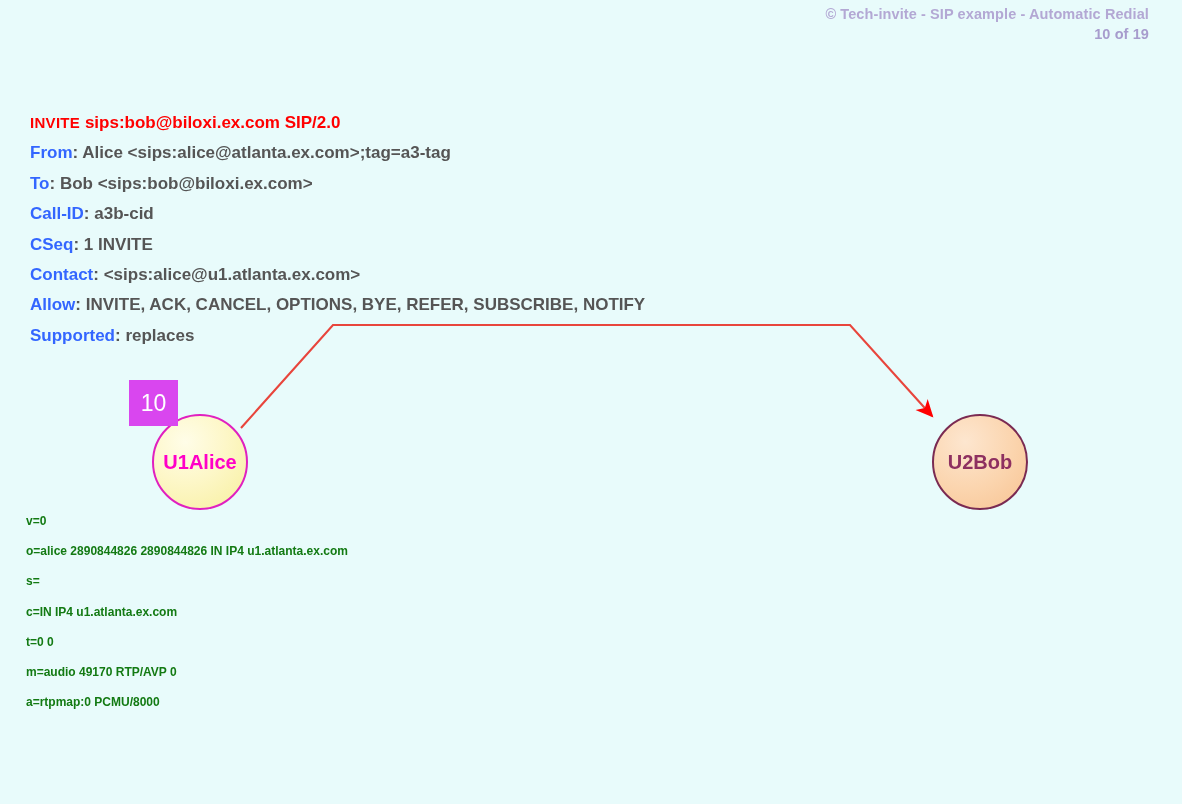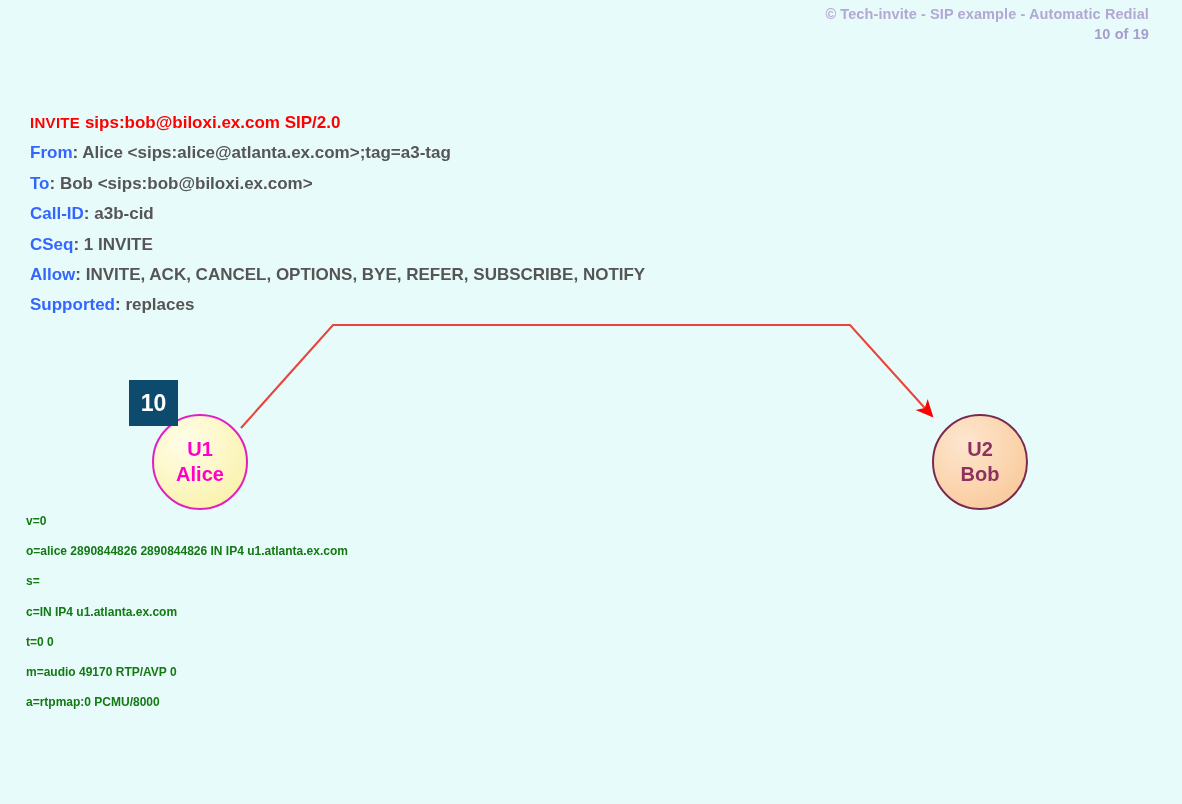--- a/index.html
+++ b/index.html
@@ -88,21 +88,21 @@
   }
 
   
   .node {
     position: absolute;
     width: 96px;
     height: 96px;
     border-radius: 50%;
     box-sizing: border-box;
     display: flex;
-    flex-direction: column;
+    flex-direction: row;
     align-items: center;
     justify-content: center;
     text-align: center;
   }
   .node-alice {
     left: 152px;
     top: 414px;
     border: 2px solid #e020c0;
     background: radial-gradient(circle at 34% 28%, #fffde8 0%, #fdf7c8 45%, #f7ef9d 100%);
   }
@@ -120,24 +120,24 @@
   .node-alice .node-line { color: #ff00c8; }
   .node-bob .node-line { color: #8e3060; }
 
   
   .step-badge {
     position: absolute;
     left: 129px;
     top: 380px;
     width: 49px;
     height: 46px;
-    background: #0c4a6e;
+    background: #d946ef;
     color: #ffffff;
     font-size: 23px;
-    font-weight: bold;
+    font-weight: normal;
     display: flex;
     align-items: center;
     justify-content: center;
     z-index: 5;
   }
 
   
   .arrow-layer {
     position: absolute;
     left: 0;
@@ -171,20 +171,23 @@
     </div>
 
     <div class="sip-line">
       <span class="hdr-name">Call-ID</span><span class="hdr-value">: </span><span class="hdr-value">a3b-cid</span>
     </div>
 
     <div class="sip-line">
       <span class="hdr-name">CSeq</span><span class="hdr-value">: </span><span class="hdr-value">1 INVITE</span>
     </div>
 
+    <div class="sip-line">
+      <span class="hdr-name">Contact</span><span class="hdr-value">: </span><span class="hdr-value">&lt;sips:alice@u1.atlanta.ex.com&gt;</span>
+    </div>
 
     <div class="sip-line">
       <span class="hdr-name">Allow</span><span class="hdr-value">: </span><span class="hdr-value">INVITE, ACK, CANCEL, OPTIONS, BYE, REFER, SUBSCRIBE, NOTIFY</span>
     </div>
 
     <div class="sip-line">
       <span class="hdr-name">Supported</span><span class="hdr-value">: </span><span class="hdr-value">replaces</span>
     </div>
   </div>
 

